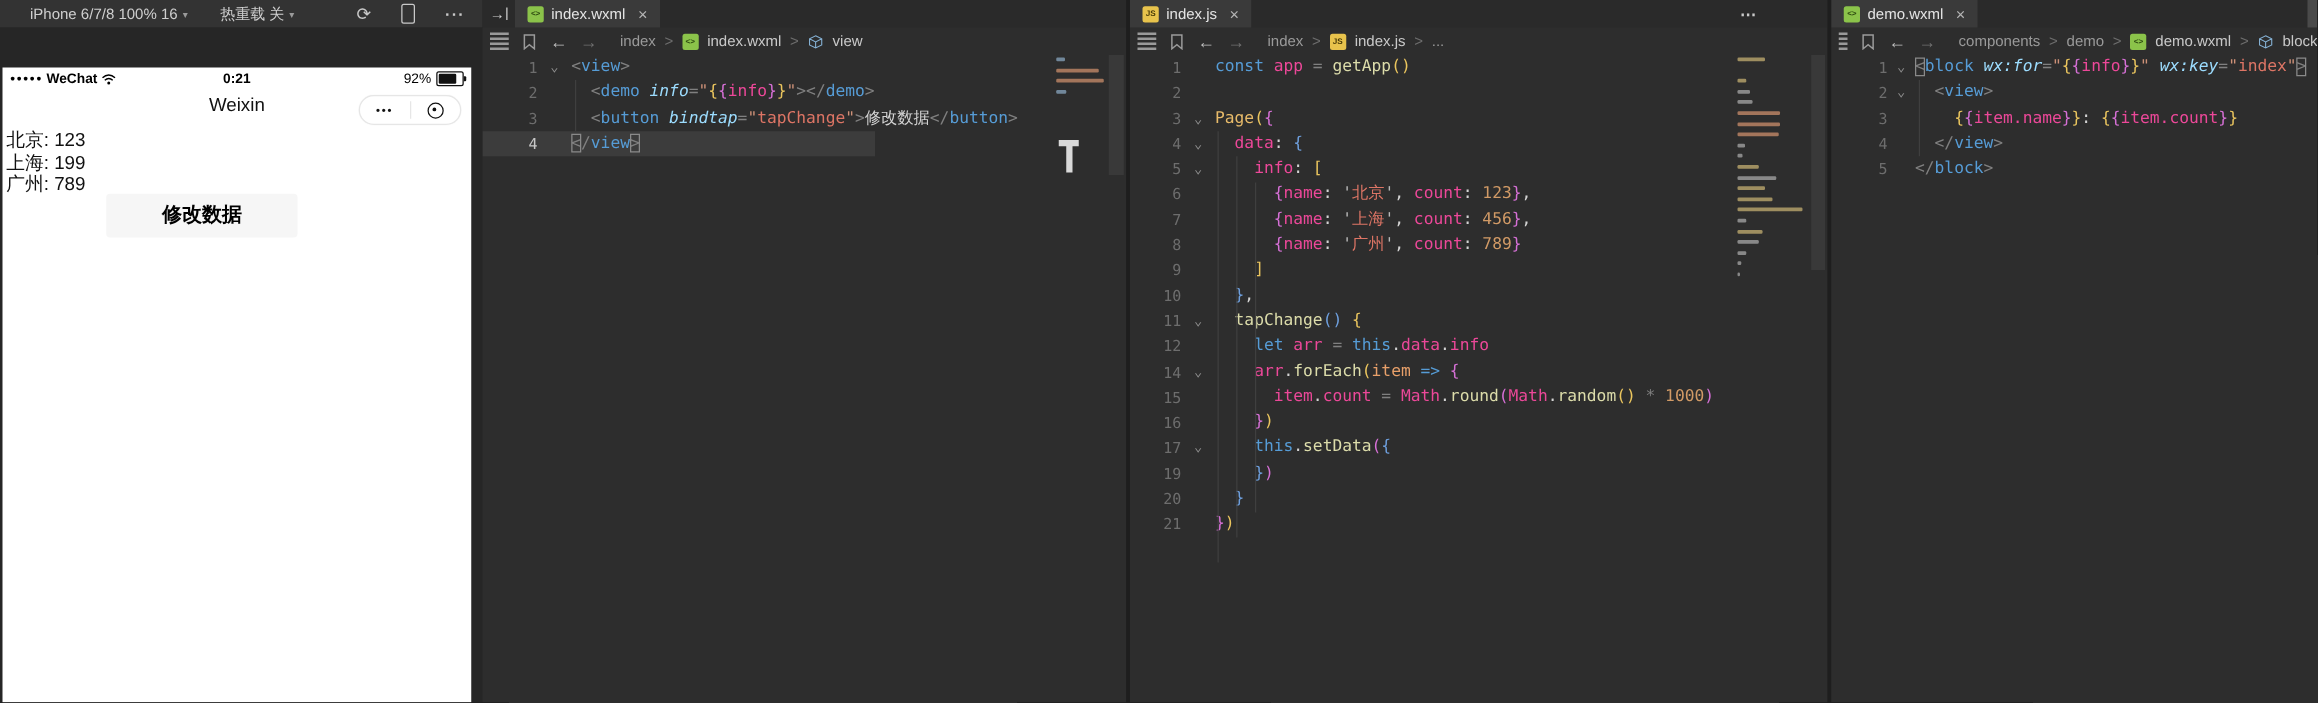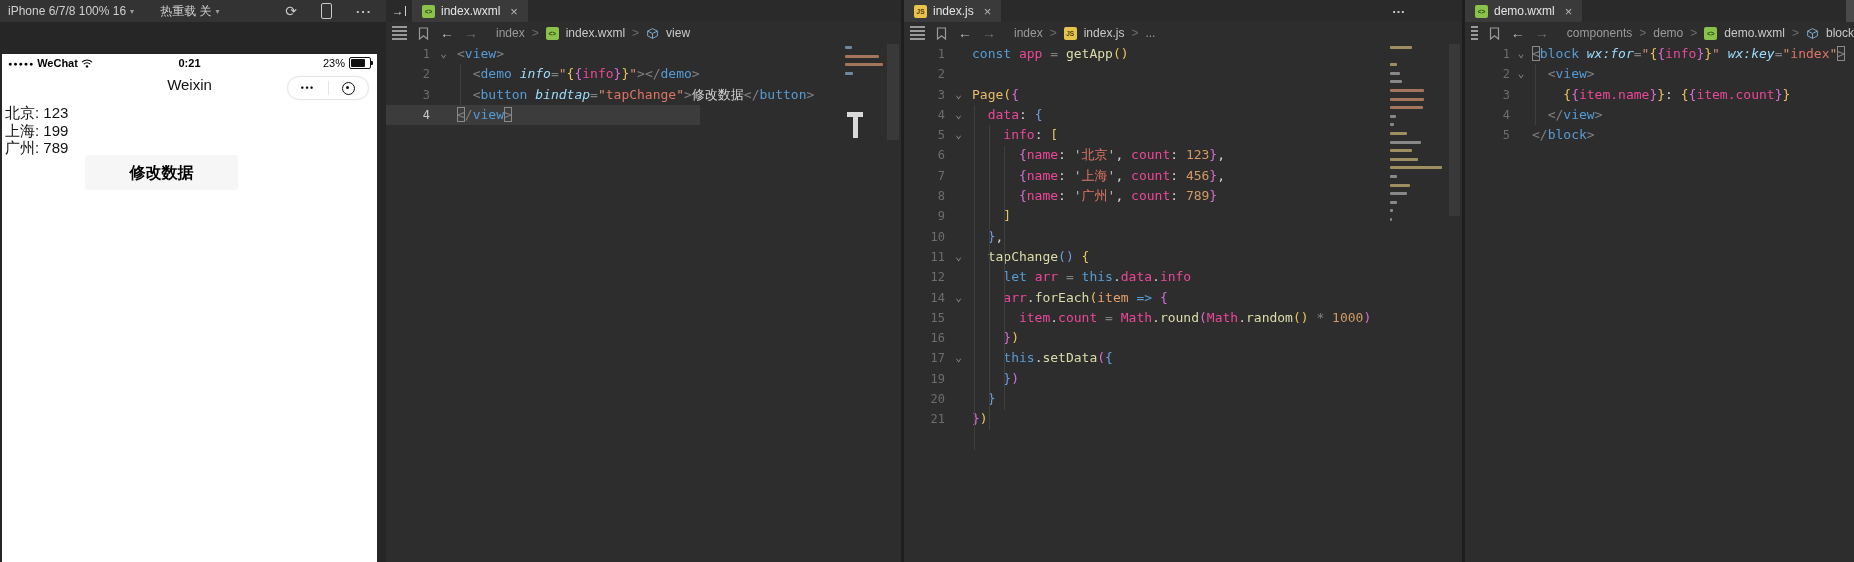--- a/index.html
+++ b/index.html
@@ -82,21 +82,21 @@
   .t-cursor .h{position:absolute;left:0;top:0;width:16px;height:5px;background:#d9d9d9;}
   .t-cursor .v{position:absolute;left:5.5px;top:0;width:5px;height:26px;background:#d9d9d9;}
   .sym-icon{width:13px;height:13px;flex:0 0 auto;}
 </style>
 </head>
 <body>
 
 <div class="window">
 
   <div class="sim-toolbar">
-    <div class="grp" style="margin-left:8px">
+    <div class="grp" style="margin-left:24px">
       <span>iPhone 6/7/8 100% 16</span>
       <span class="caret">▾</span>
     </div>
     <div class="grp" style="margin-left:26px">
       <span>热重载 关</span>
       <span class="caret">▾</span>
     </div>
     <div class="tb-icons">
       <span class="refresh">⟳</span>
       <span class="phone-ico"></span>
@@ -111,21 +111,21 @@
           <span class="sig">●●●●●</span>
           <span>WeChat</span>
           <svg class="wifi" width="12" height="9" viewBox="0 0 12 9">
               <path d="M1 3.2C2.5 1.8 4.2 1 6 1s3.5.8 5 2.2" fill="none" stroke="#000" stroke-width="1.1"></path>
               <path d="M2.8 5.2C3.8 4.3 4.8 3.8 6 3.8s2.2.5 3.2 1.4" fill="none" stroke="#000" stroke-width="1.1"></path>
               <circle cx="6" cy="7.4" r="1.2"></circle>
             </svg>
         </div>
         <div class="sb-time">0:21</div>
         <div class="sb-right">
-          <span>23%</span>
+          <span>92%</span>
           <span class="batt">
               <span class="fill"></span>
               <span class="nub"></span>
             </span>
         </div>
       </div>
       <div class="navbar">
         <div class="nav-title">Weixin</div>
         <div class="capsule">
           <span class="cap-dots">•••</span>

